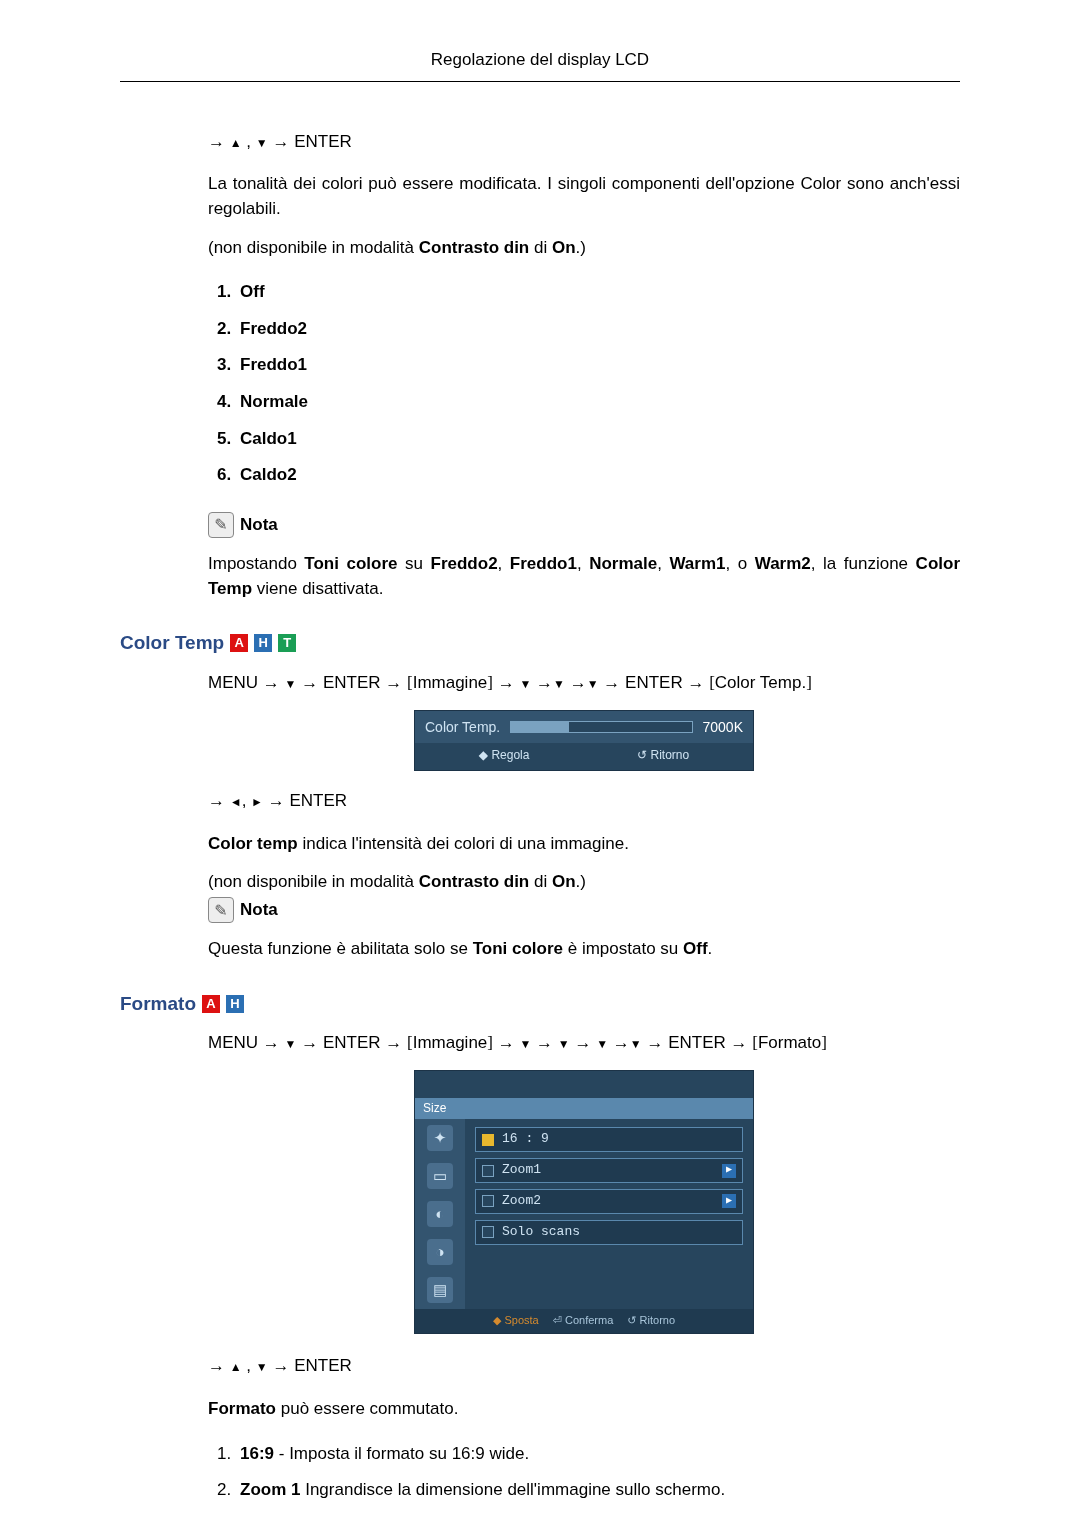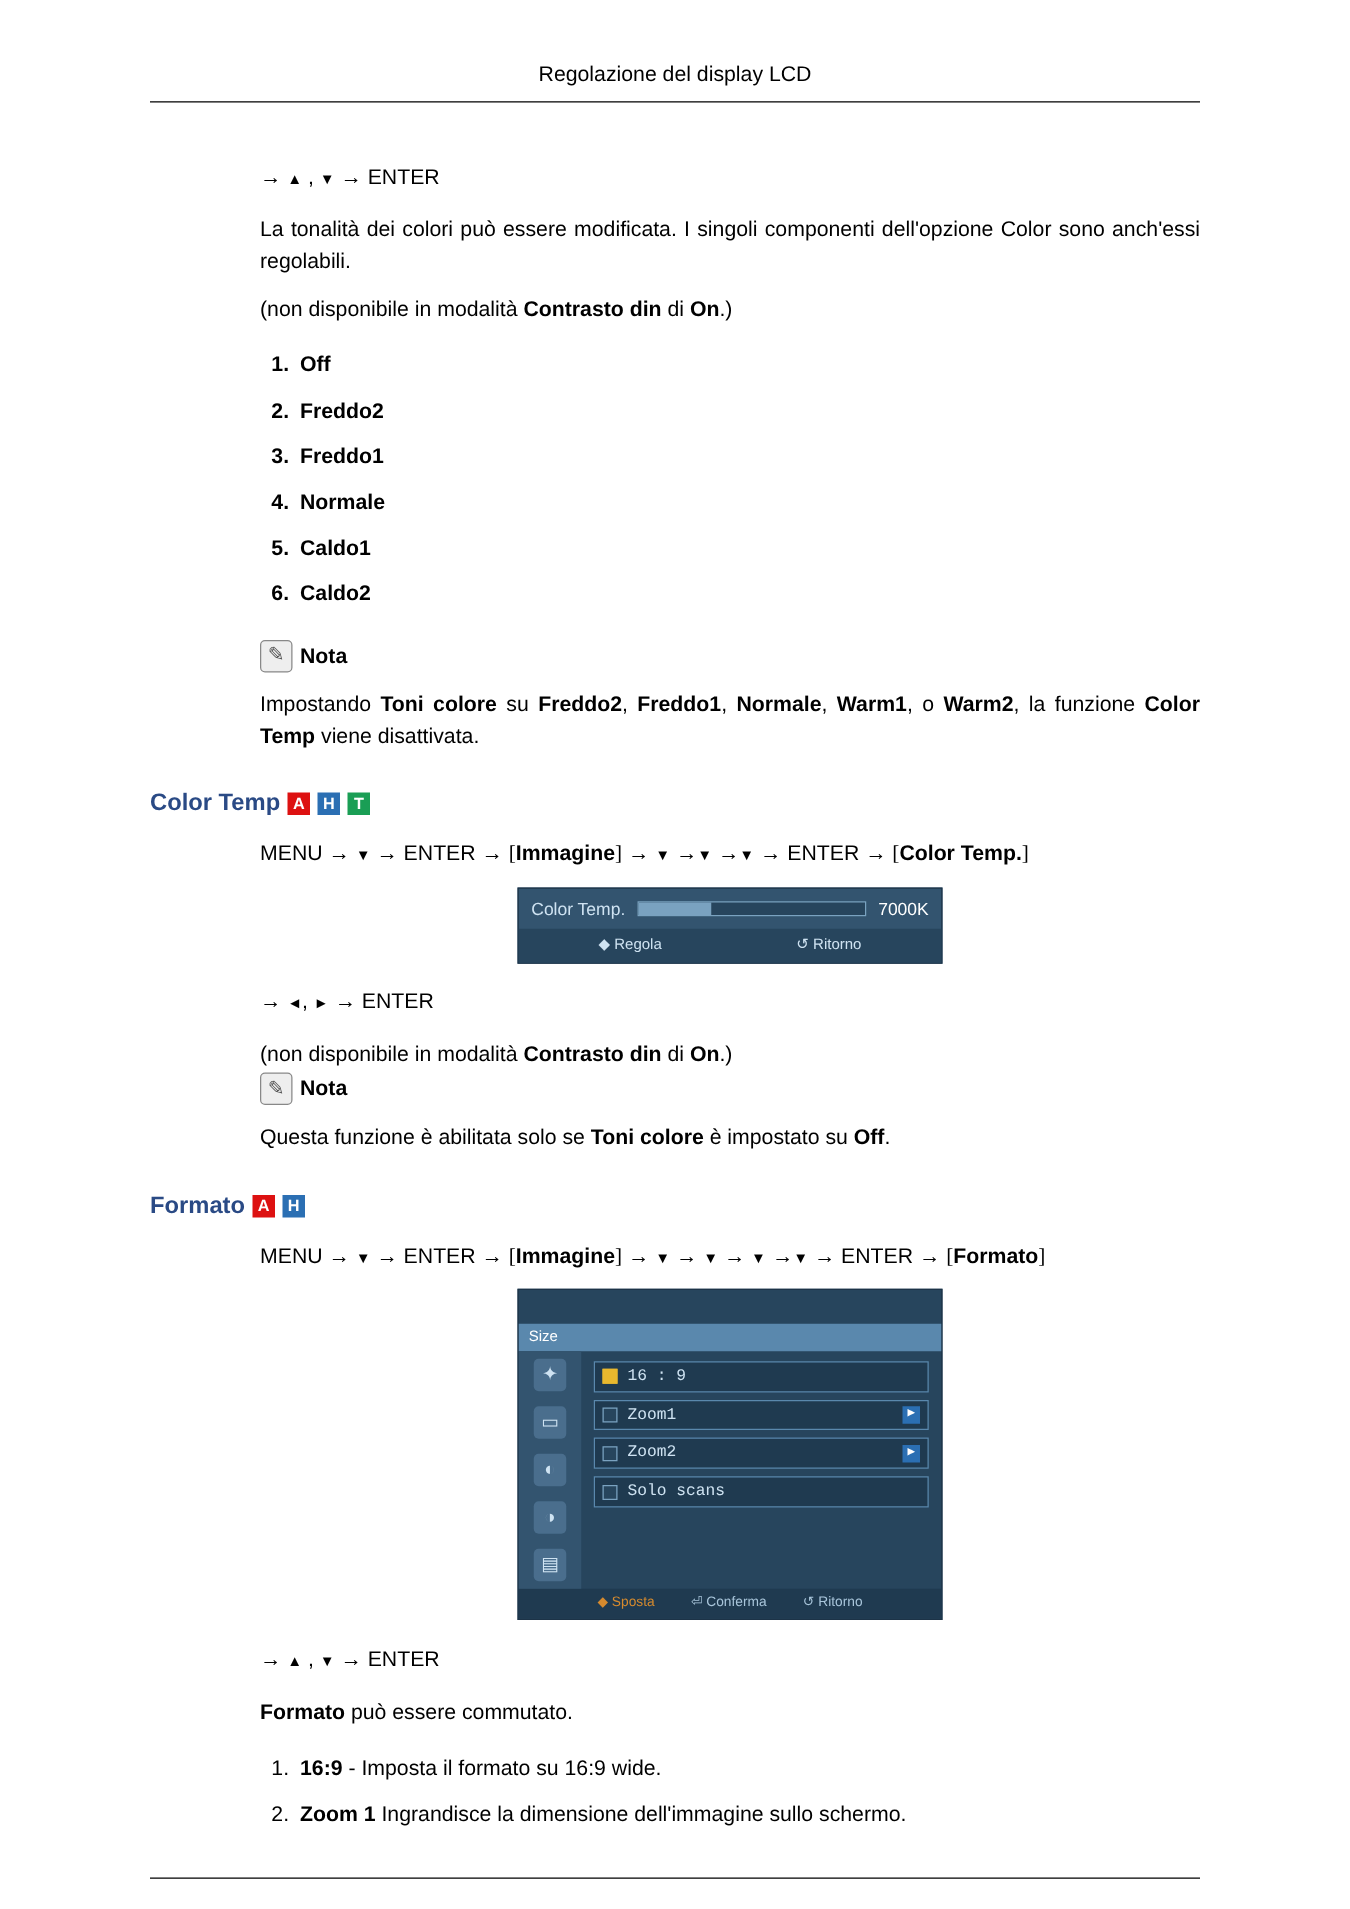--- a/index.html
+++ b/index.html
@@ -49,21 +49,21 @@
   }
   .tag {
     display: inline-block; width: 18px; height: 18px; line-height: 18px;
     text-align: center; color: #fff; font-weight: bold; font-size: 13px;
     font-family: Arial, sans-serif;
   }
   .tag.A { background: #d11; }
   .tag.H { background: #2b6fb3; }
   .tag.T { background: #1a9e55; }
   .path-line { margin: 8px 0 14px 0; font-size: 17px; }
-  .path-line .lbl { font-weight: bold; }
+  .path-line .lbl { font-weight: normal; }
   .bracket { font-family: "Times New Roman", serif; }
 
   
   .osd-slider {
     width: 340px; margin: 6px auto 18px auto;
     background: #33546f; color: #cfe3f2; font-size: 14px;
     border: 1px solid #1c3347;
   }
   .osd-slider .row1 {
     display: flex; align-items: center; gap: 10px; padding: 6px 10px;
@@ -114,21 +114,21 @@
     width: 12px; height: 12px; border: 1px solid #7aa2c0; background: #27455d;
   }
   .osd-menu .item.sel .cb { background: #e8b82e; border-color: #e8b82e; }
   .osd-menu .item .go {
     margin-left: auto; width: 14px; height: 14px; background: #2b6fb3;
     display: flex; align-items: center; justify-content: center; color: #fff;
     font-size: 10px;
   }
   .osd-menu .footer {
     background: #1f3a50; font-size: 11px; padding: 4px 8px;
-    display: flex; justify-content: center; gap: 29px; color: #a8c5da;
+    display: flex; justify-content: center; gap: 14px; color: #a8c5da;
   }
   .osd-menu .footer .f-sposta { color: #d58a2e; }
 
   .hr-bottom { border: none; border-top: 1px solid #000; margin-top: 32px; }
 </style>
 </head>
 <body>
 
 <div class="head-title">Regolazione del display LCD</div>
 
@@ -208,20 +208,23 @@
   </div>
 
   <div class="seq">
     <span class="arrow"></span>
     <span class="left"></span>,
     <span class="right"></span>
     <span class="arrow"></span>
     <span>ENTER</span>
   </div>
 
+  <p class="para">
+    <b>Color temp</b><span> indica l'intensità dei colori di una immagine.</span>
+  </p>
 
   <p class="para" style="margin-bottom:2px;">
     <span>(non disponibile in modalità </span><b>Contrasto din</b><span> di </span><b>On</b><span>.)</span>
   </p>
   <div class="note-row" style="margin-top:0;">
     <span class="note-icon">✎</span>
     <span class="note-label">Nota</span>
   </div>
 
   <p class="para">

